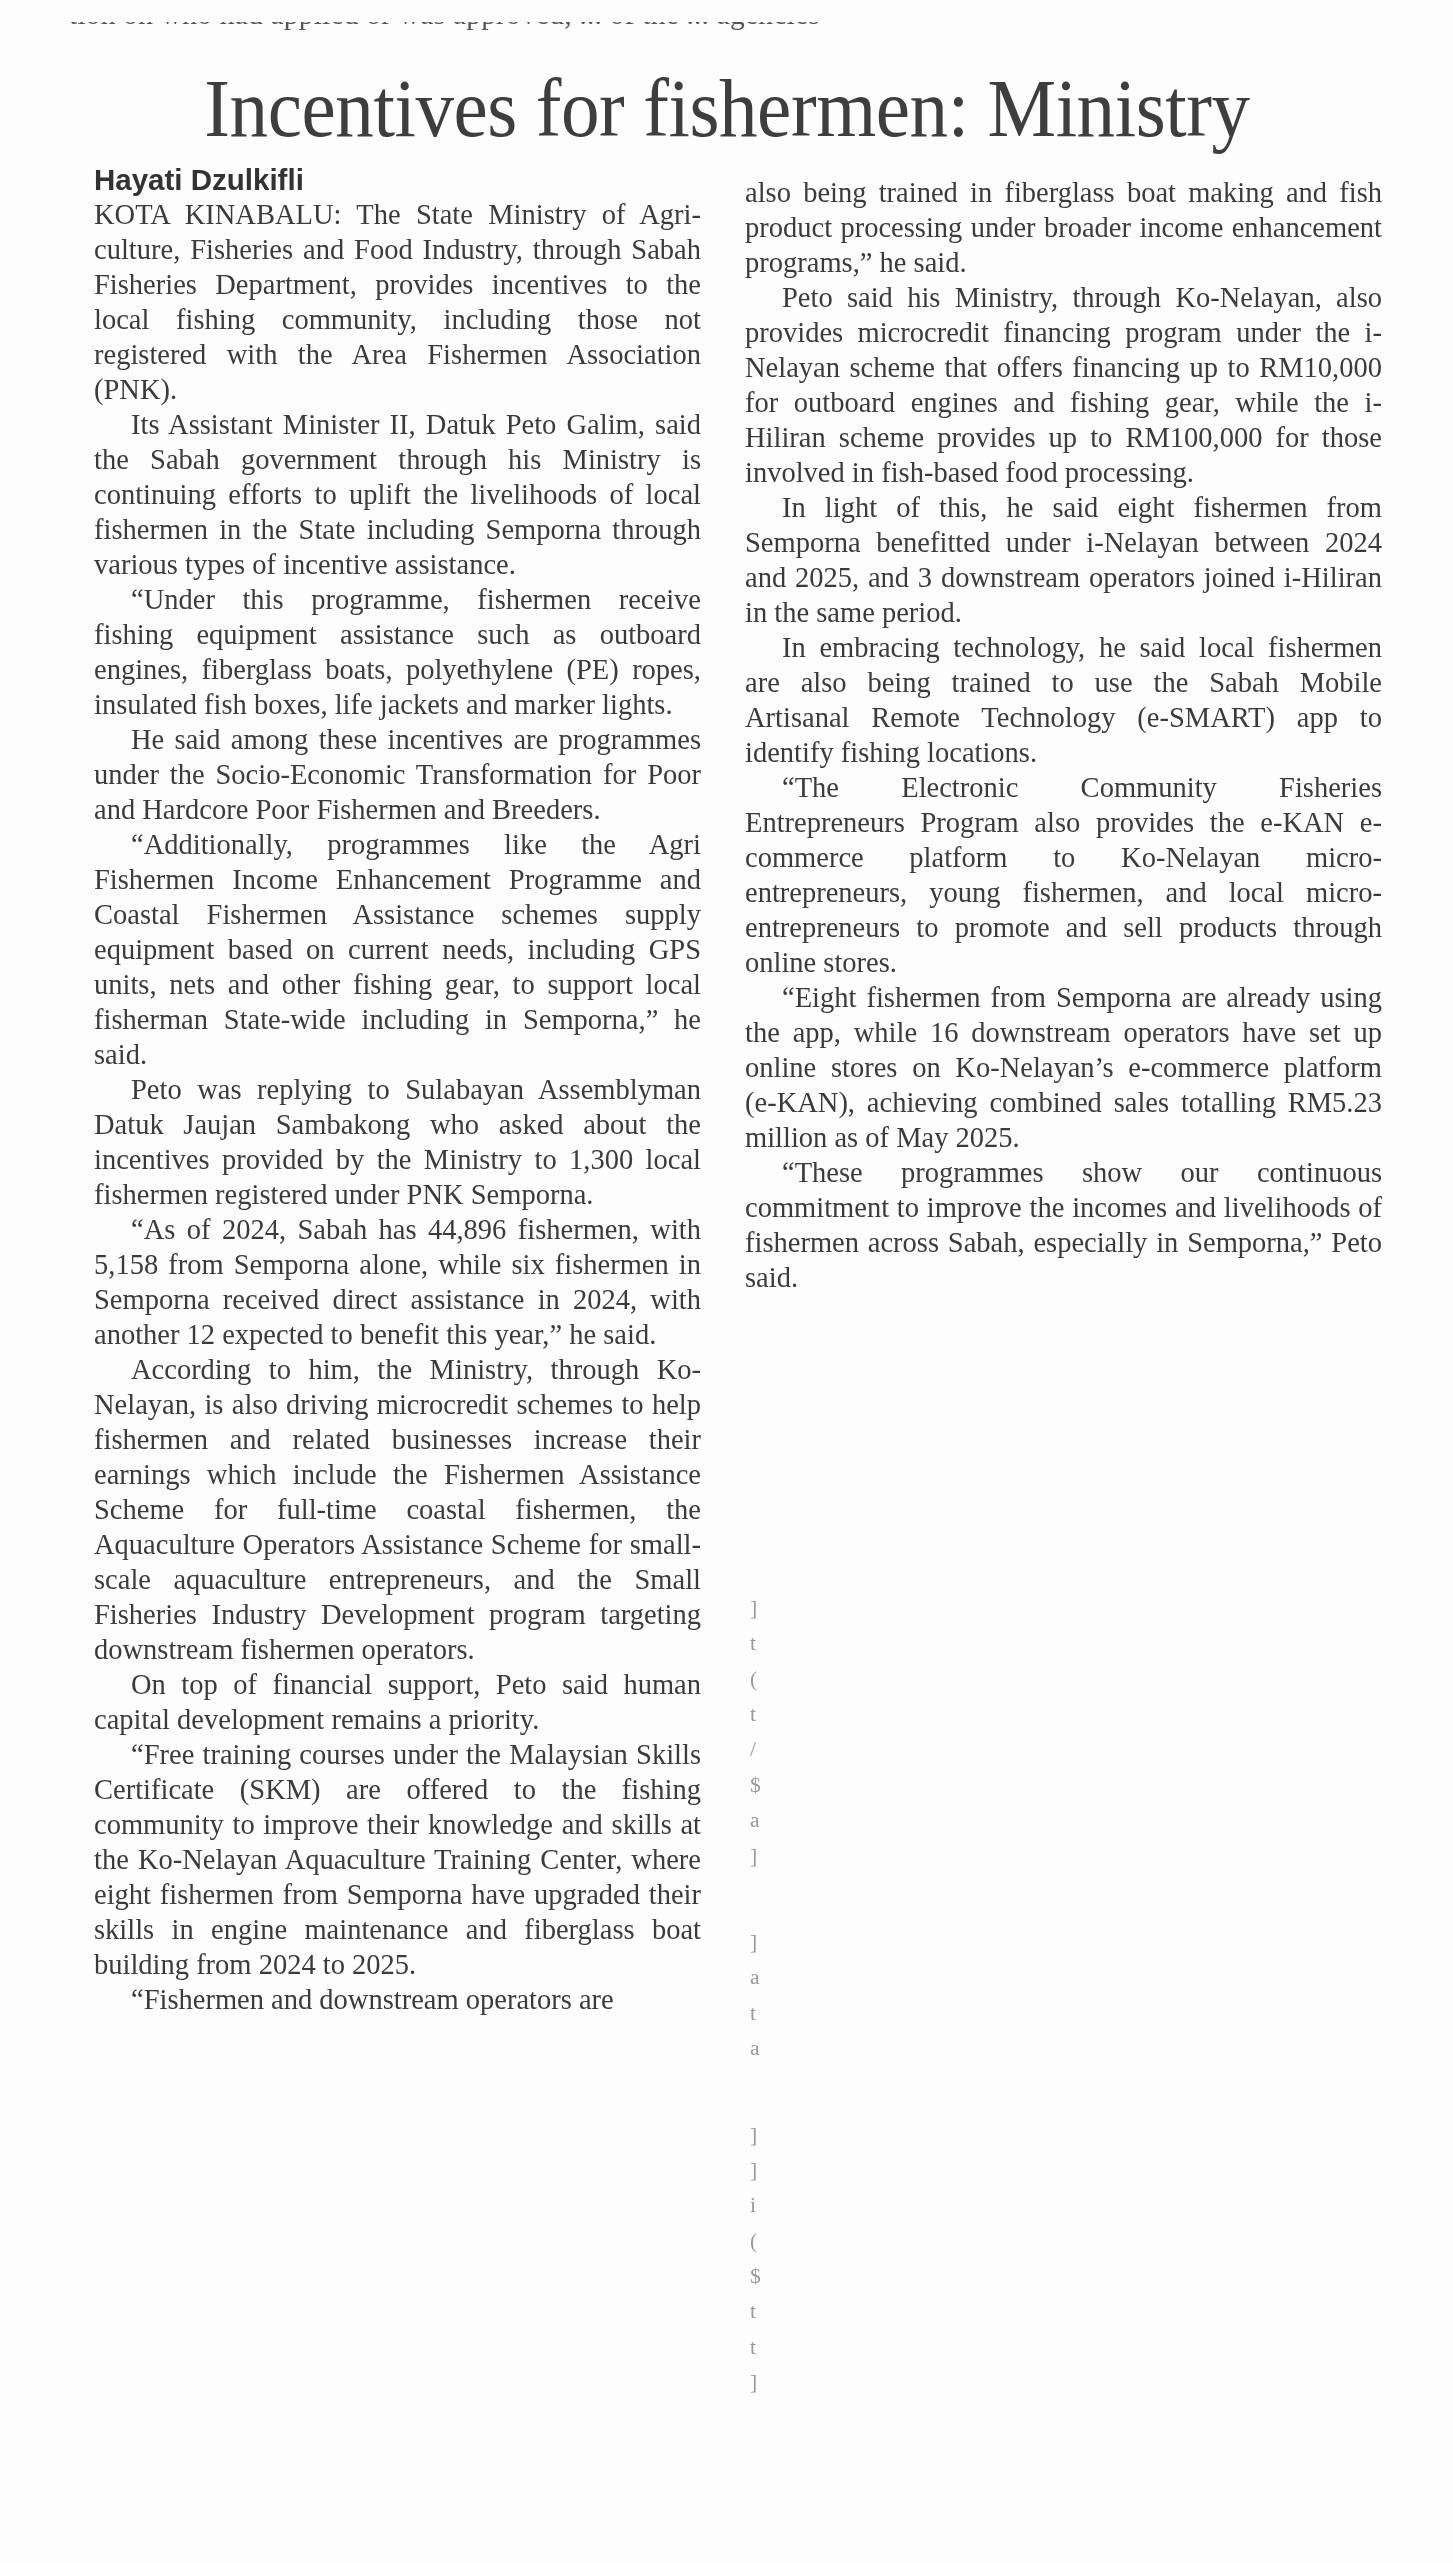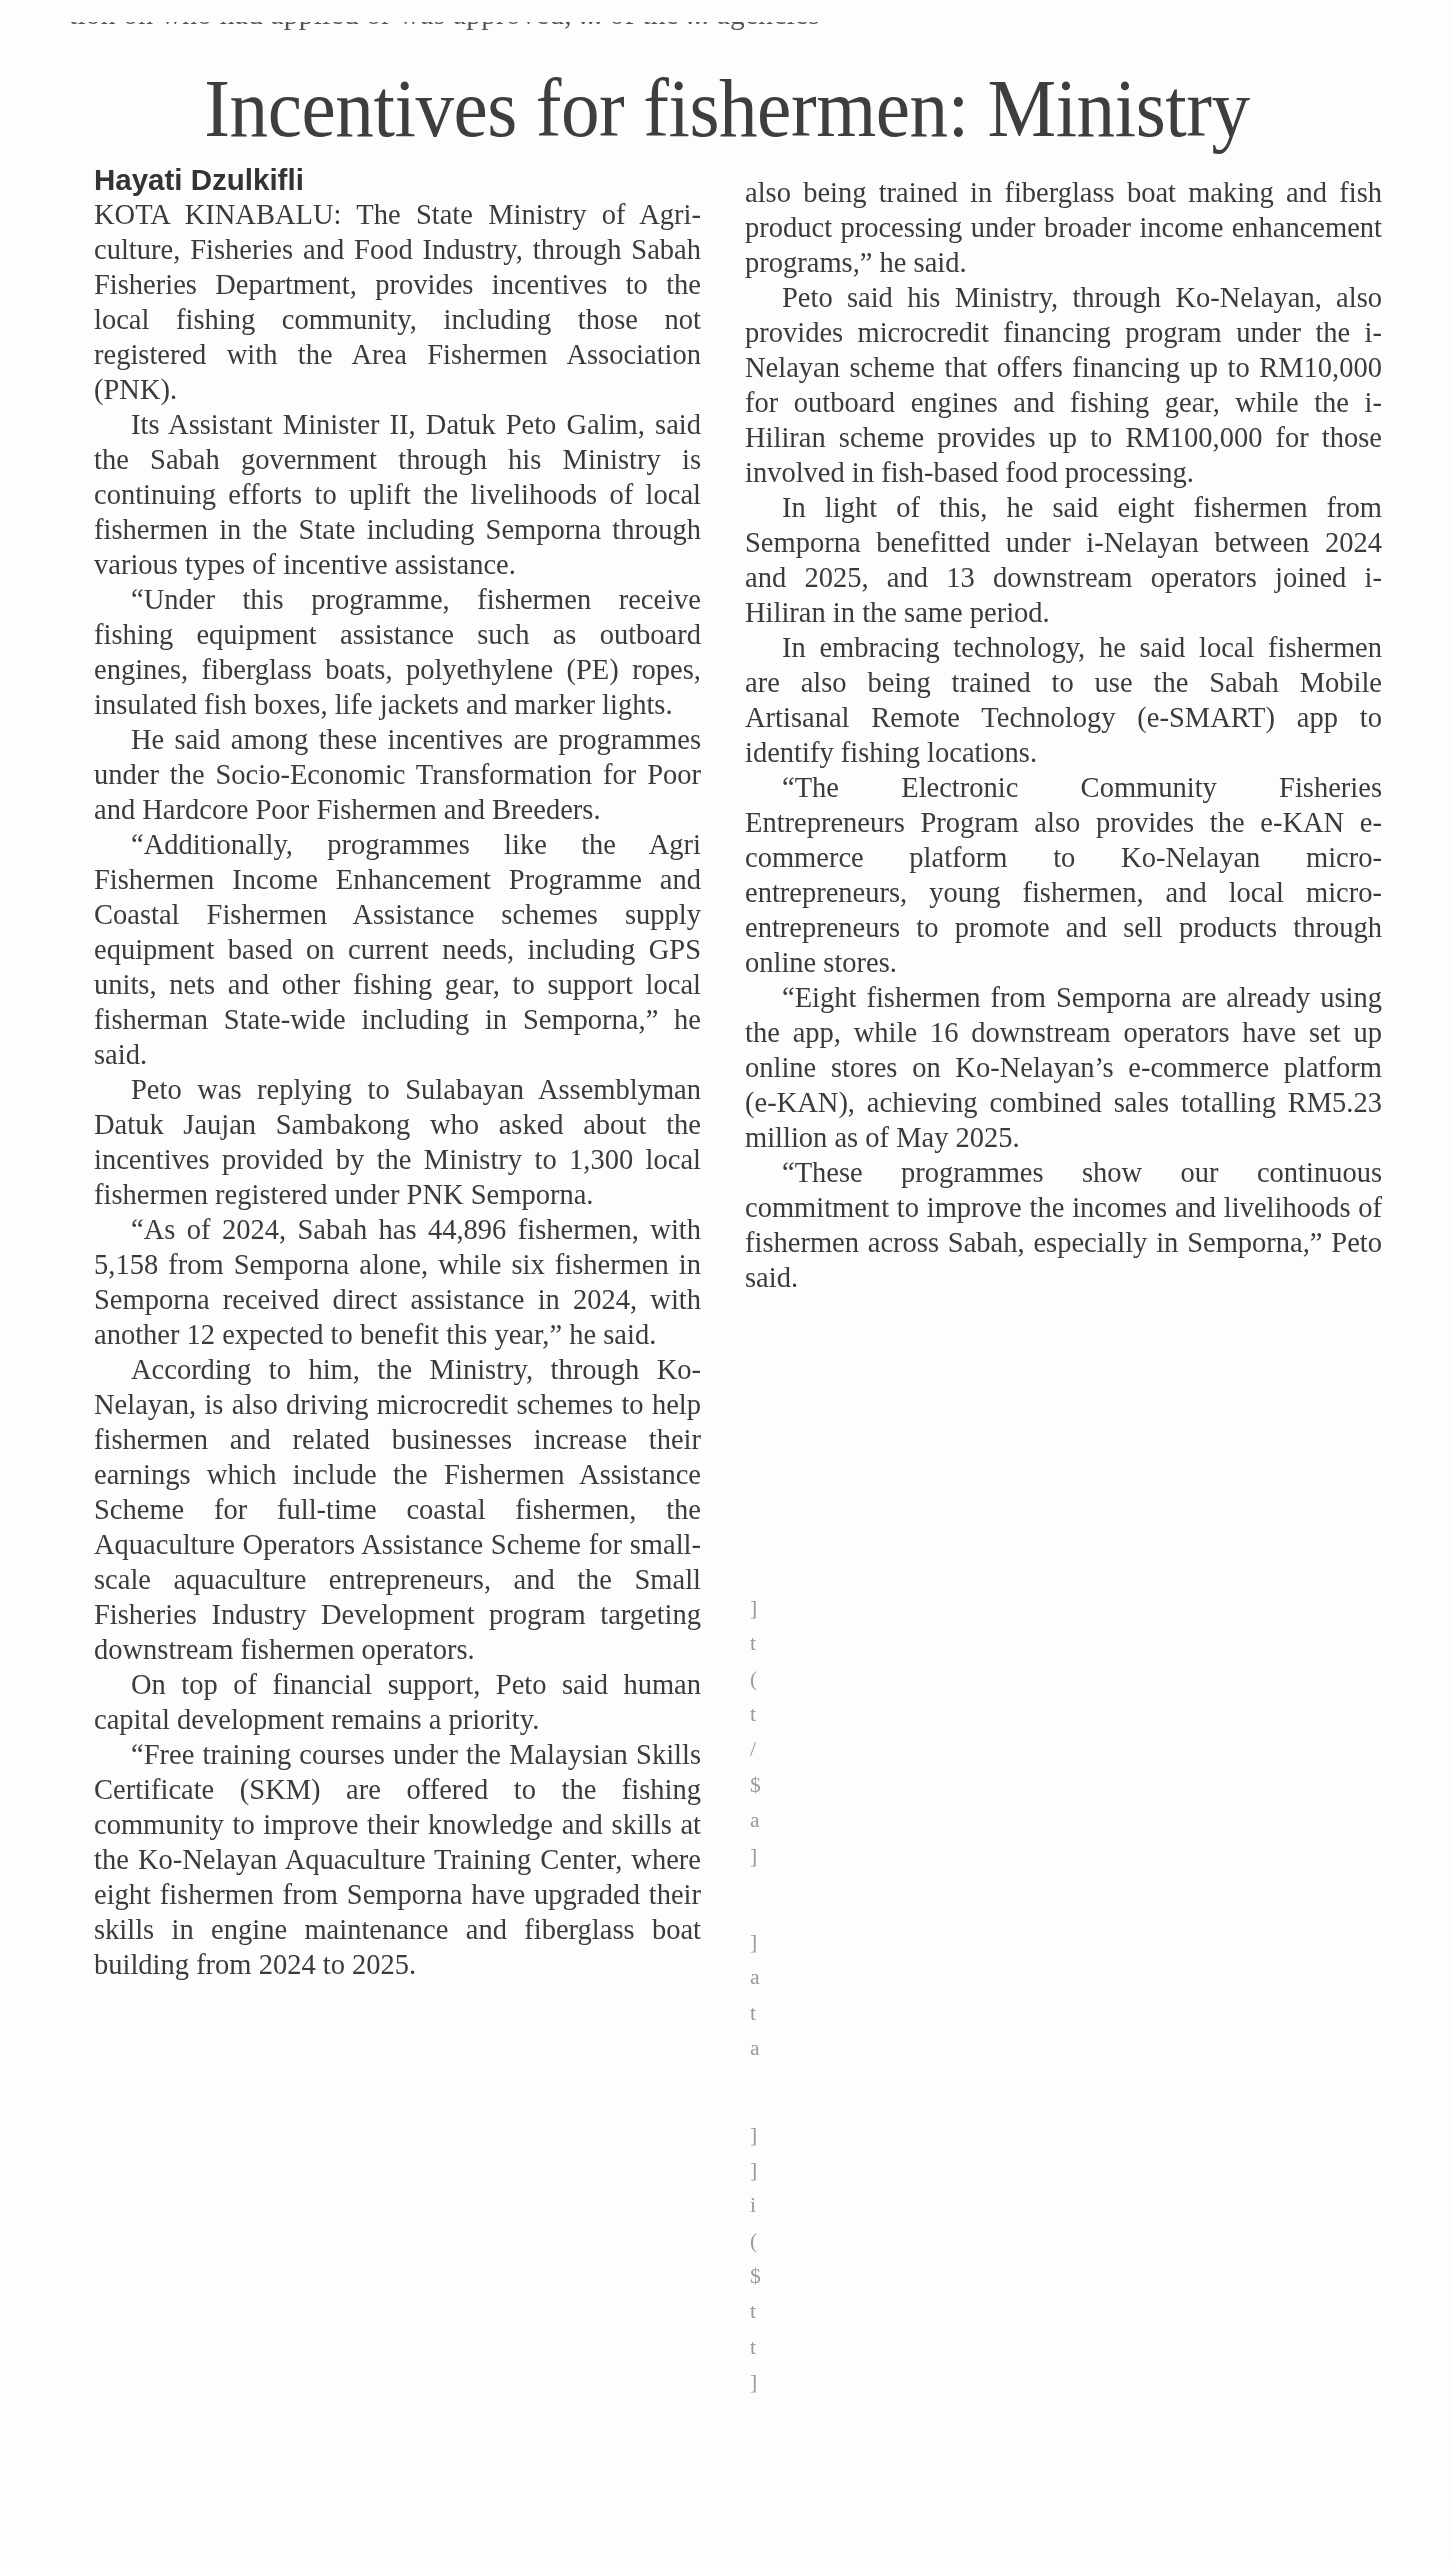--- a/index.html
+++ b/index.html
@@ -112,26 +112,27 @@
   <p class="first">KOTA KINABALU: The State Ministry of Agri­culture, Fisheries and Food Industry, through Sabah Fisheries Department, provides incen­tives to the local fishing community, includ­ing those not registered with the Area Fishermen Association (PNK).</p>
   <p>Its Assistant Minister II, Datuk Peto Galim, said the Sabah government through his Min­istry is continuing efforts to uplift the liveli­hoods of local fishermen in the State including Semporna through various types of incentive assistance.</p>
   <p>“Under this programme, fishermen receive fishing equipment assistance such as out­board engines, fiberglass boats, polyethylene (PE) ropes, insulated fish boxes, life jackets and marker lights.</p>
   <p>He said among these incentives are pro­grammes under the Socio-Economic Transfor­mation for Poor and Hardcore Poor Fishermen and Breeders.</p>
   <p>“Additionally, programmes like the Agri Fishermen Income Enhancement Programme and Coastal Fishermen Assistance schemes supply equipment based on current needs, including GPS units, nets and other fishing gear, to support local fisherman State-wide including in Semporna,” he said.</p>
   <p>Peto was replying to Sulabayan Assembly­man Datuk Jaujan Sambakong who asked about the incentives provided by the Ministry to 1,300 local fishermen registered under PNK Semporna.</p>
   <p>“As of 2024, Sabah has 44,896 fishermen, with 5,158 from Semporna alone, while six fishermen in Semporna received direct assis­tance in 2024, with another 12 expected to benefit this year,” he said.</p>
   <p>According to him, the Ministry, through Ko-Nelayan, is also driving microcredit schemes to help fishermen and related busi­nesses increase their earnings which include the Fishermen Assistance Scheme for full-time coastal fishermen, the Aquaculture Operators Assistance Scheme for small-scale aquacul­ture entrepreneurs, and the Small Fisheries Industry Development program targeting downstream fishermen operators.</p>
   <p>On top of financial support, Peto said human capital development remains a prior­ity.</p>
   <p>“Free training courses under the Malaysian Skills Certificate (SKM) are offered to the fish­ing community to improve their knowledge and skills at the Ko-Nelayan Aquaculture Training Center, where eight fishermen from Semporna have upgraded their skills in engine maintenance and fiberglass boat building from 2024 to 2025.</p>
+  <p style="text-align:left">“Fishermen and downstream operators are</p>
 </div>
 
 <div class="col col-right">
   <p class="cont">also being trained in fiberglass boat making and fish product processing under broader income enhancement programs,” he said.</p>
   <p>Peto said his Ministry, through Ko-Nelayan, also provides microcredit financing program under the i-Nelayan scheme that offers financ­ing up to RM10,000 for outboard engines and fishing gear, while the i-Hiliran scheme pro­vides up to RM100,000 for those involved in fish-based food processing.</p>
-  <p>In light of this, he said eight fishermen from Semporna benefitted under i-Nelayan between 2024 and 2025, and 13 downstream operators joined i-Hiliran in the same period.</p>
+  <p>In light of this, he said eight fishermen from Semporna benefitted under i-Nelayan between 2024 and 2025, and 3 downstream operators joined i-Hiliran in the same period.</p>
   <p>In embracing technology, he said local fishermen are also being trained to use the Sabah Mobile Artisanal Remote Technology (e-SMART) app to identify fishing locations.</p>
   <p>“The Electronic Community Fisheries Entrepreneurs Program also provides the e-KAN e-commerce platform to Ko-Nelayan micro-entrepreneurs, young fishermen, and local micro-entrepreneurs to promote and sell products through online stores.</p>
   <p>“Eight fishermen from Semporna are already using the app, while 16 downstream operators have set up online stores on Ko-Nelayan’s e-commerce platform (e-KAN), achieving combined sales totalling RM5.23 million as of May 2025.</p>
   <p>“These programmes show our continuous commitment to improve the incomes and livelihoods of fishermen across Sabah, espe­cially in Semporna,” Peto said.</p>
 </div>
 
 <div class="edge-marks" id="edge-marks">
     <div style="top: 0px;">]</div>
     <div style="top: 35px;">t</div>
     <div style="top: 71px;">(</div>

